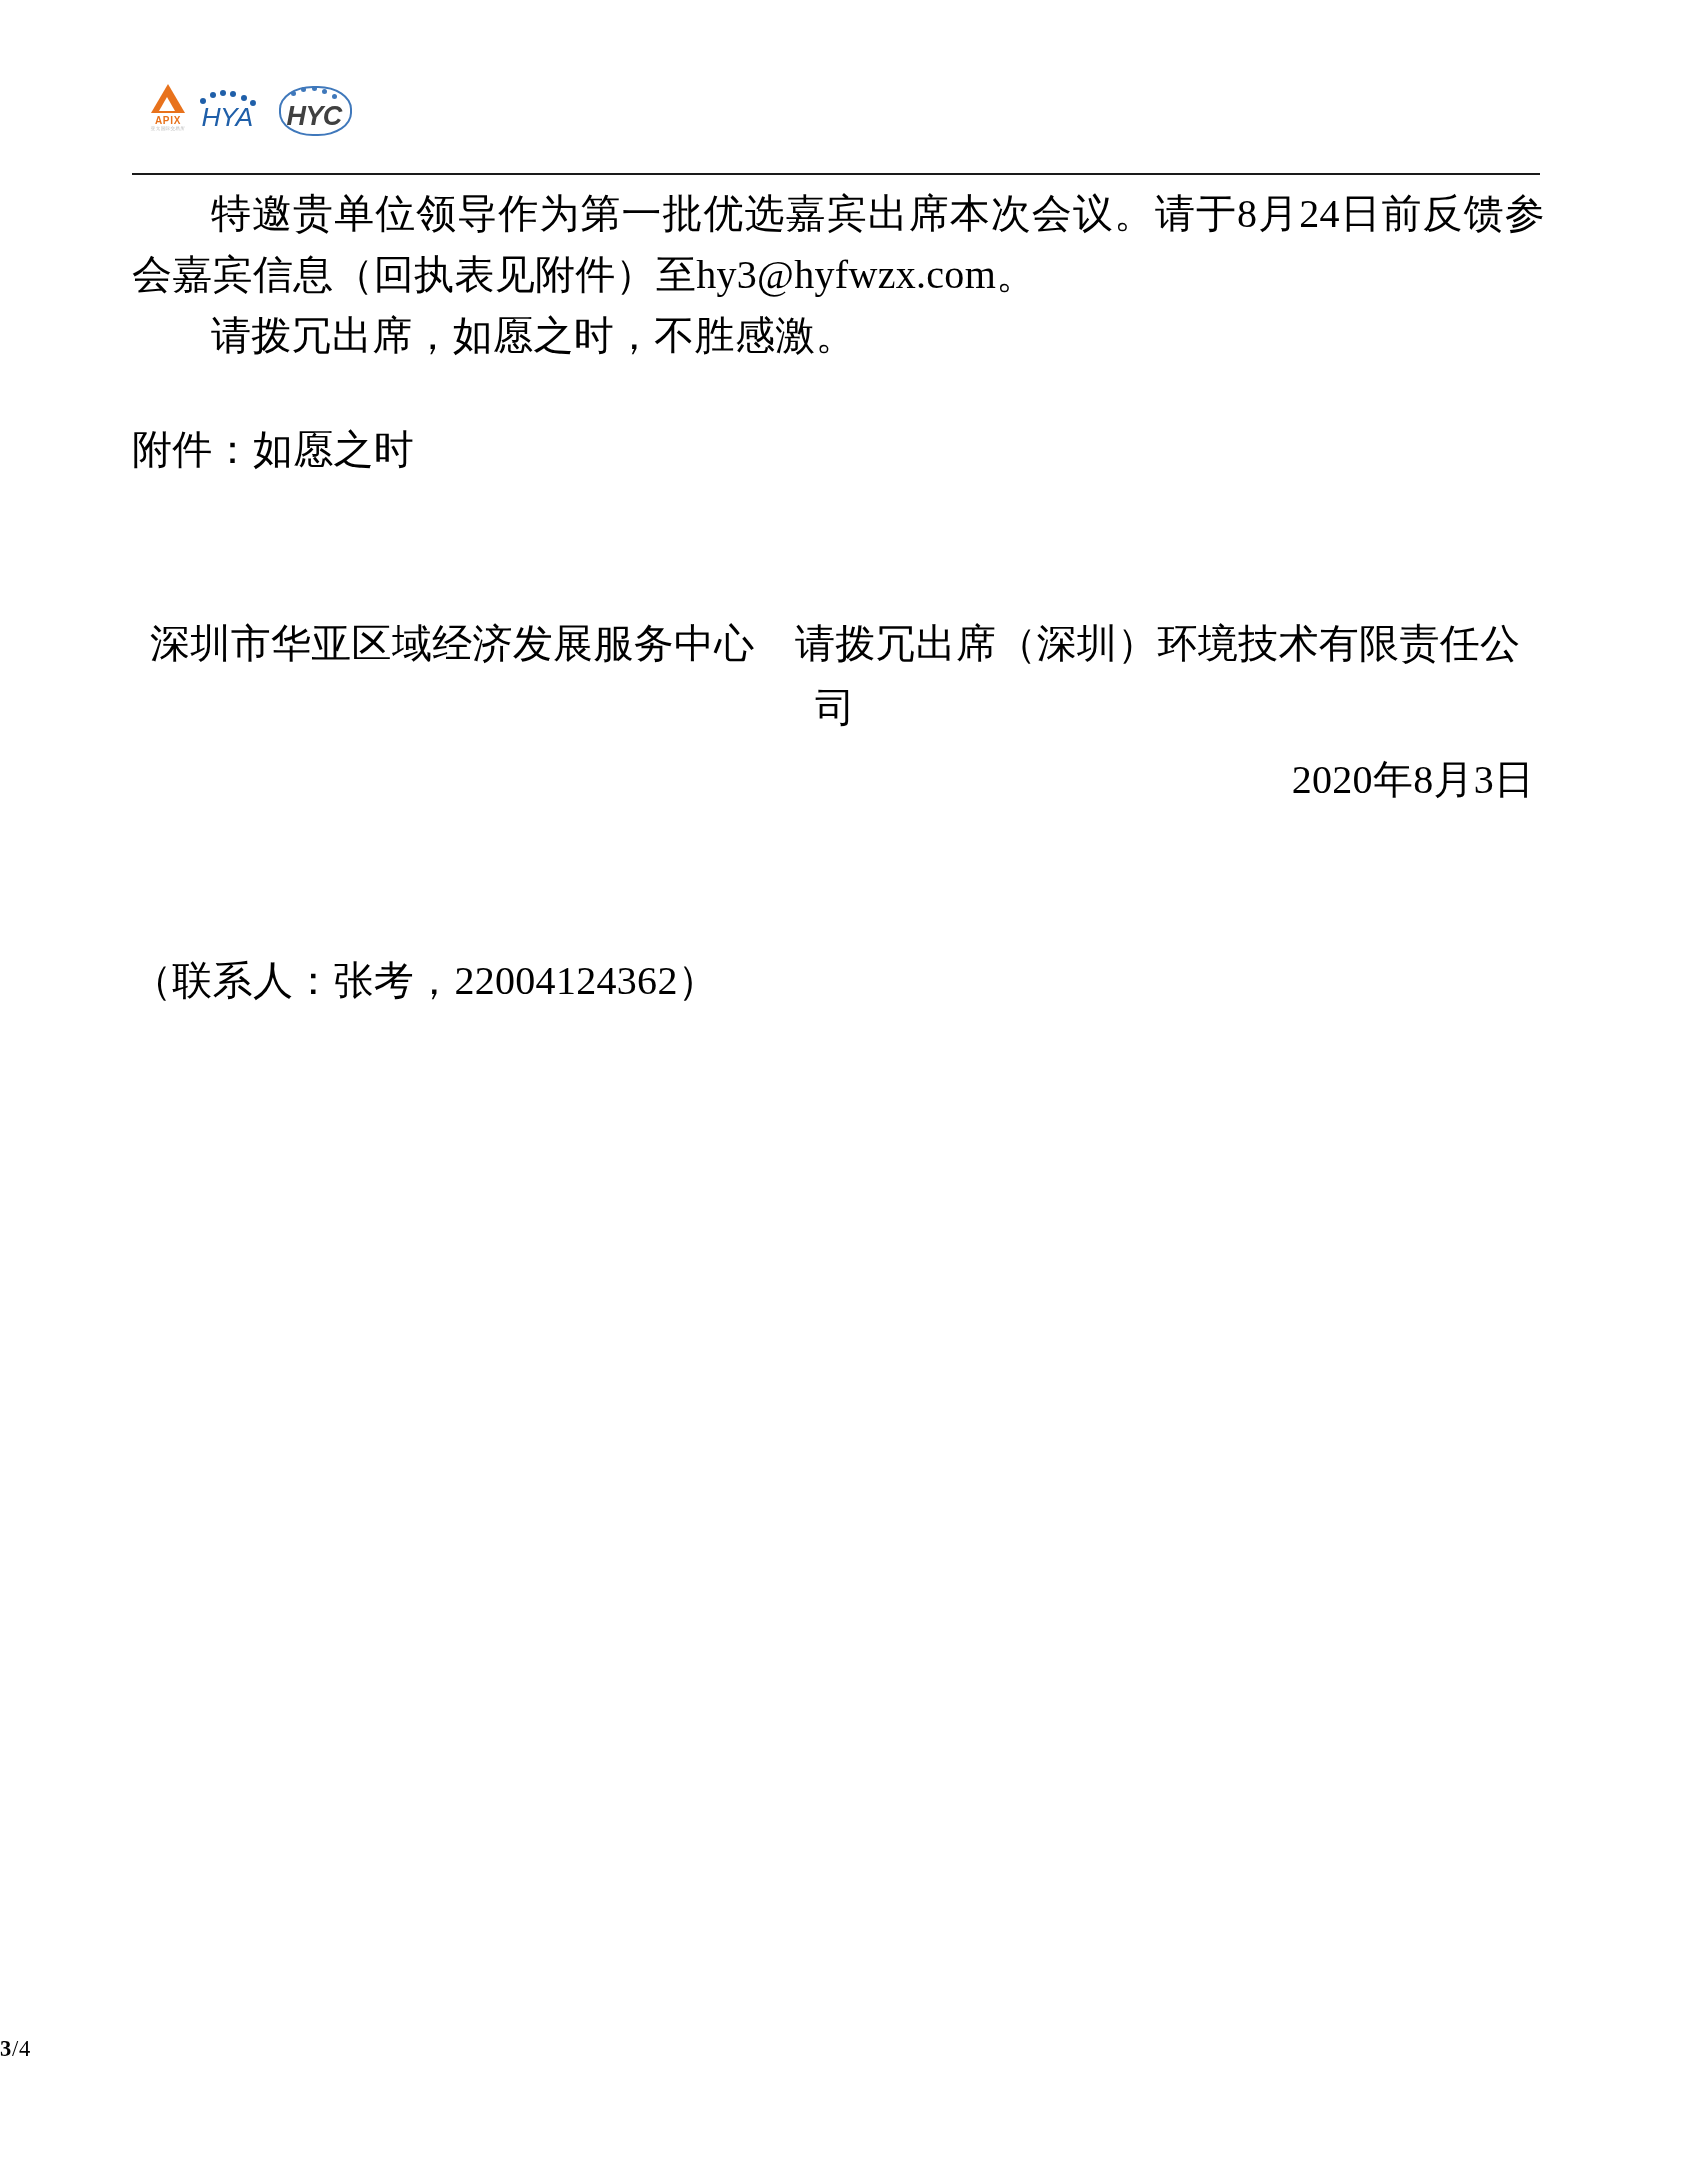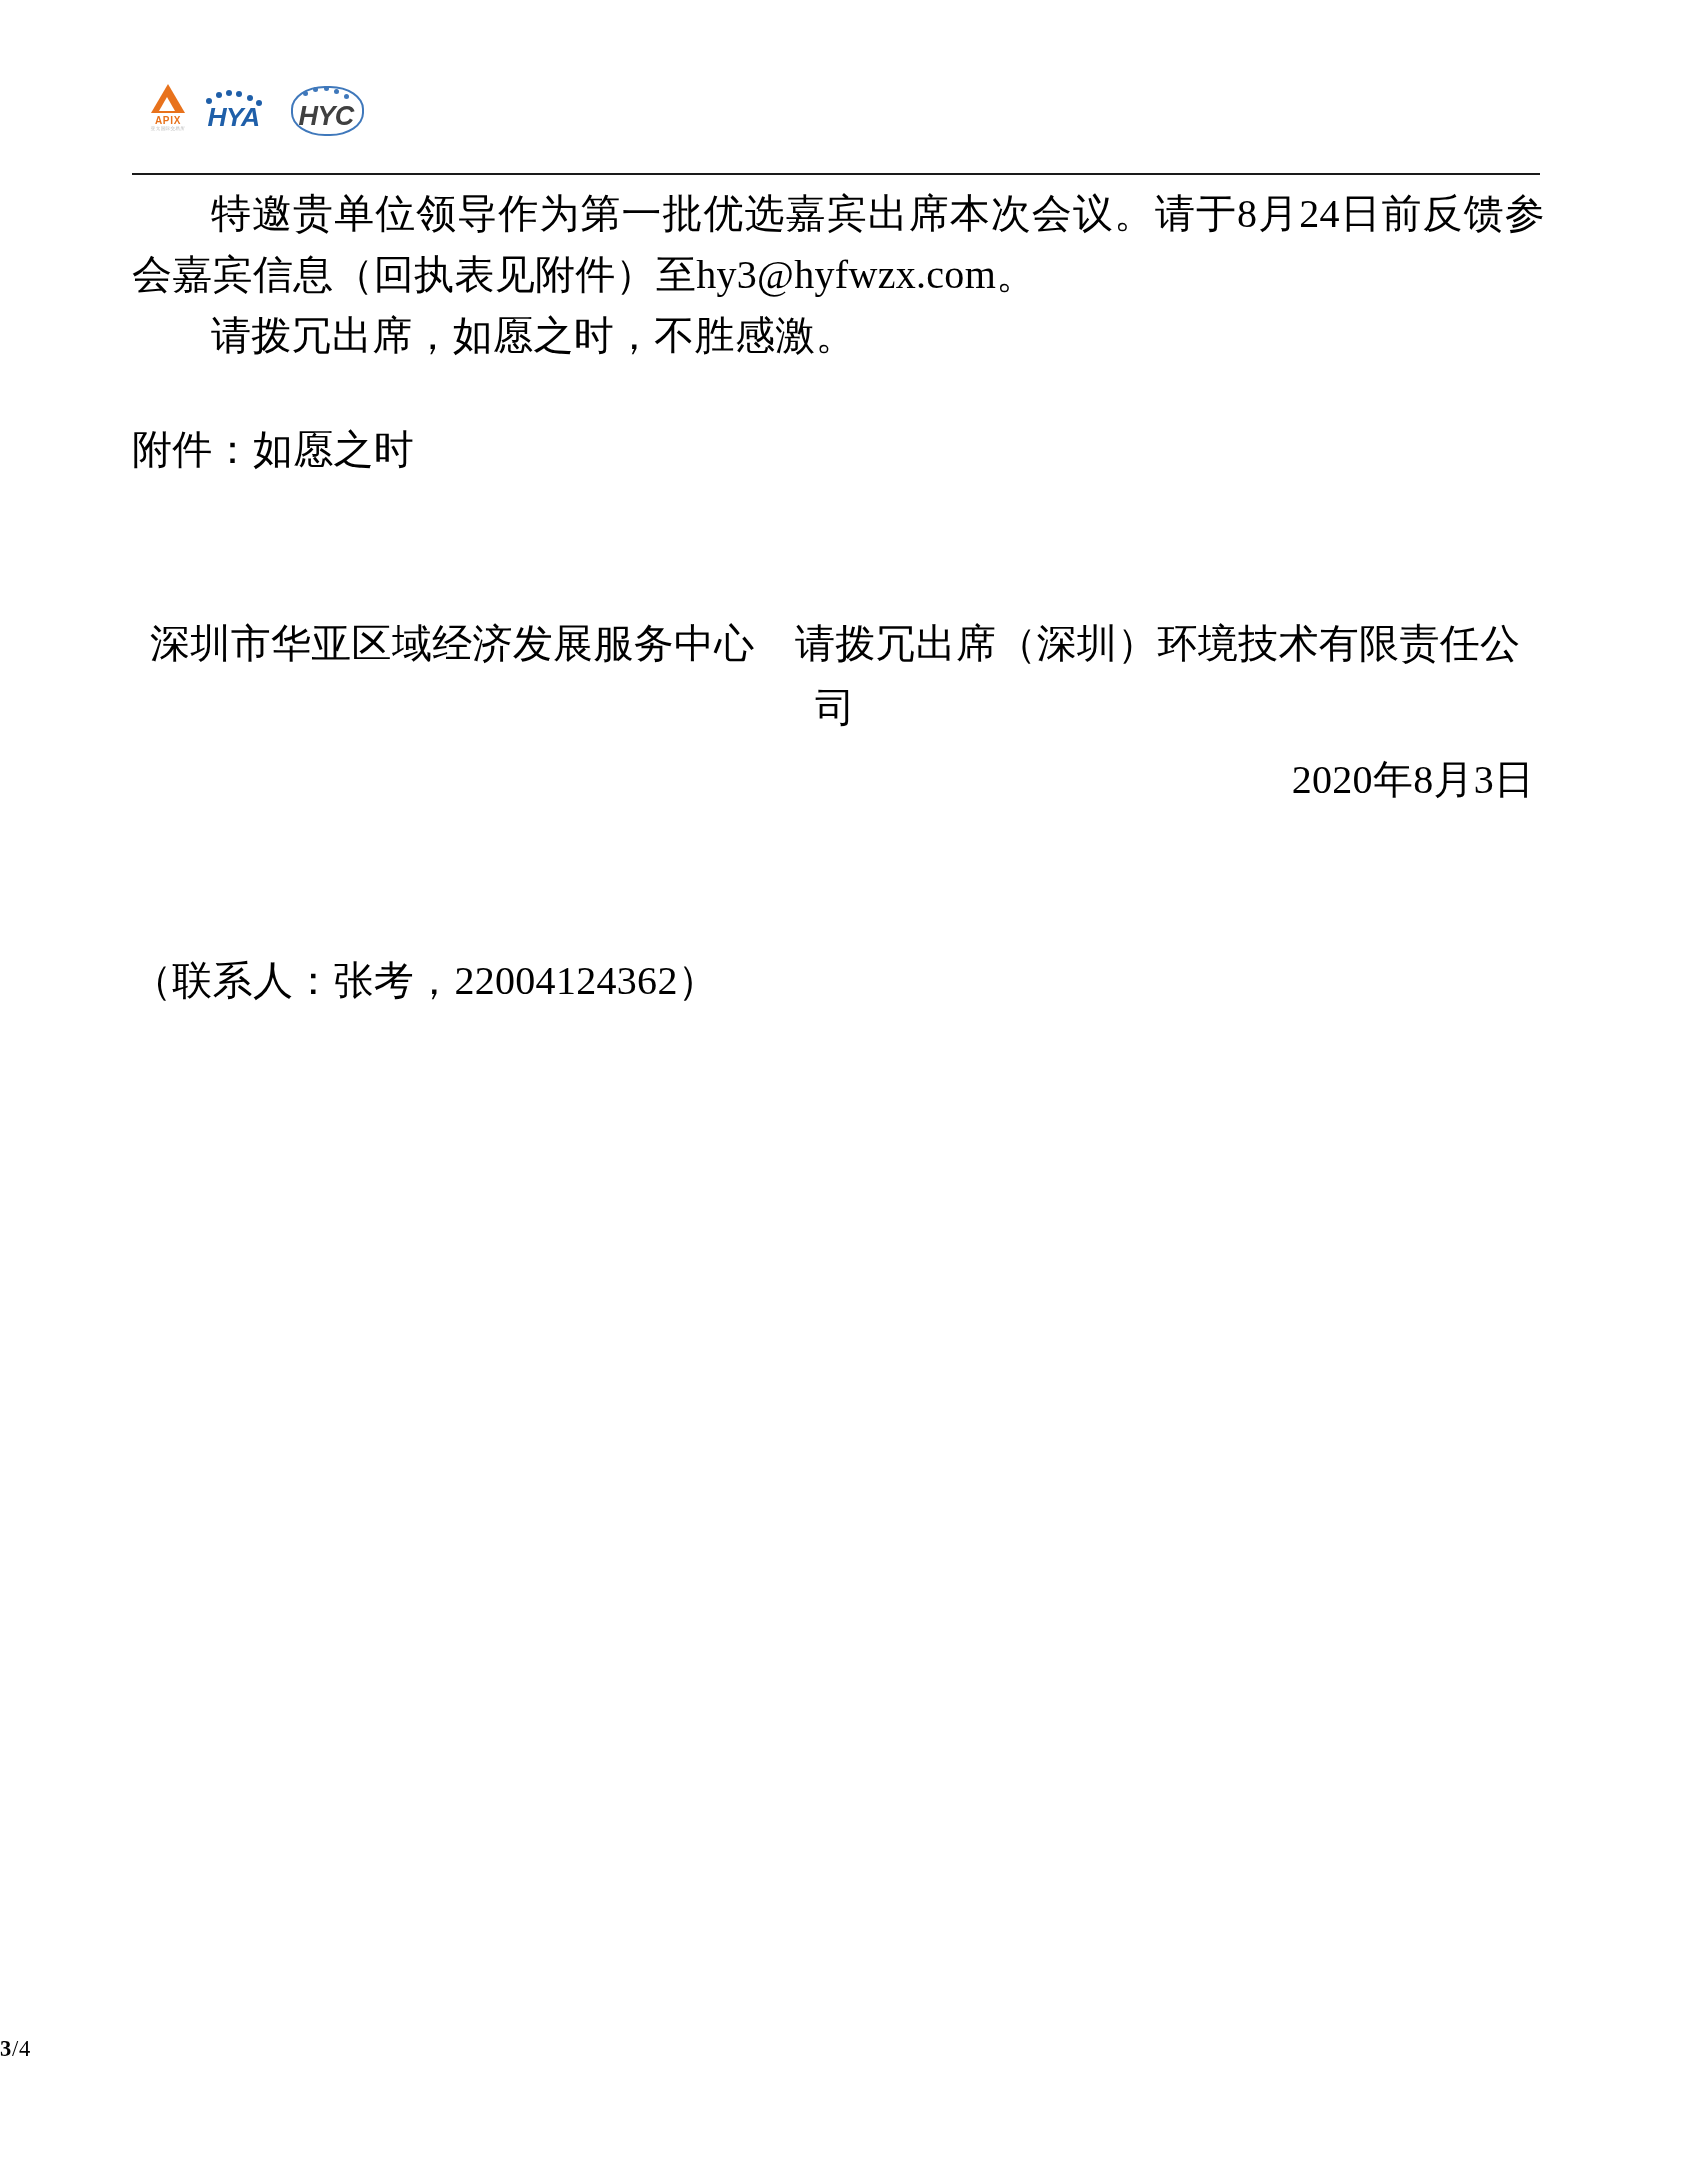--- a/index.html
+++ b/index.html
@@ -23,21 +23,21 @@
   .header {
     position: absolute;
     left: 132px;
     top: 74px;
     width: 1408px;
     height: 93px;
   }
   .logo-row {
     display: flex;
     align-items: center;
-    gap: 9px;
+    gap: 3px;
     height: 73px;
     padding-left: 12px;
     box-sizing: border-box;
   }
   .header-rule {
     position: absolute;
     left: 0;
     top: 99px;
     width: 1408px;
     height: 2px;
@@ -106,21 +106,21 @@
     border-radius: 50%;
     background: #1f5fa9;
     display: block;
   }
   .logo-hya .word {
     position: absolute;
     left: 6.6px;
     top: 17px;
     font-family: "Liberation Sans", sans-serif;
     font-size: 26.5px;
-    font-weight: bold;
+    font-weight: normal;
     font-style: italic;
     color: #1f5fa9;
     letter-spacing: -0.7px;
   }
   
   .logo-hyc {
     width: 78px;
     height: 52px;
     position: relative;
   }

